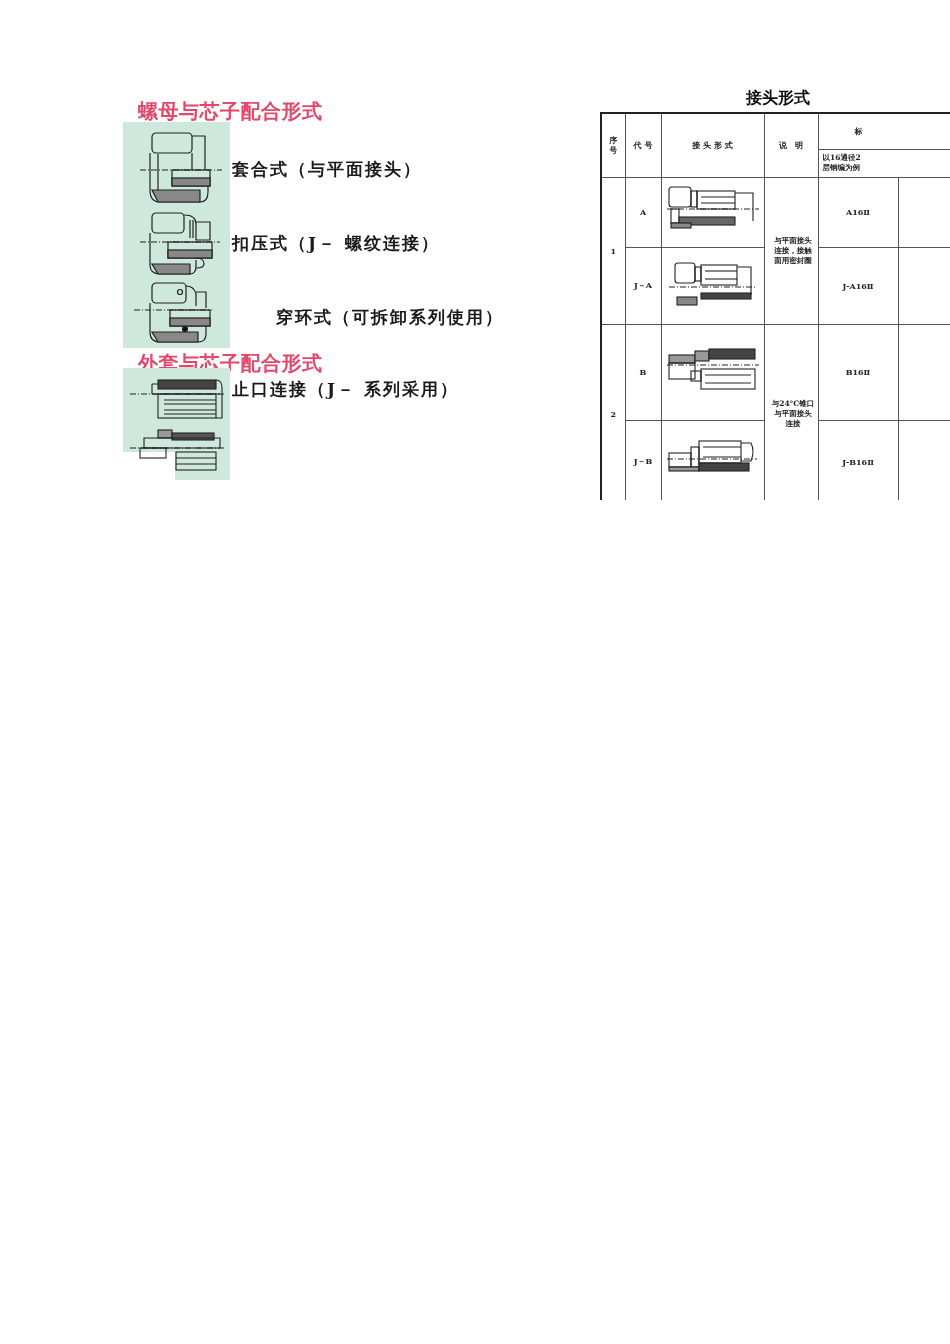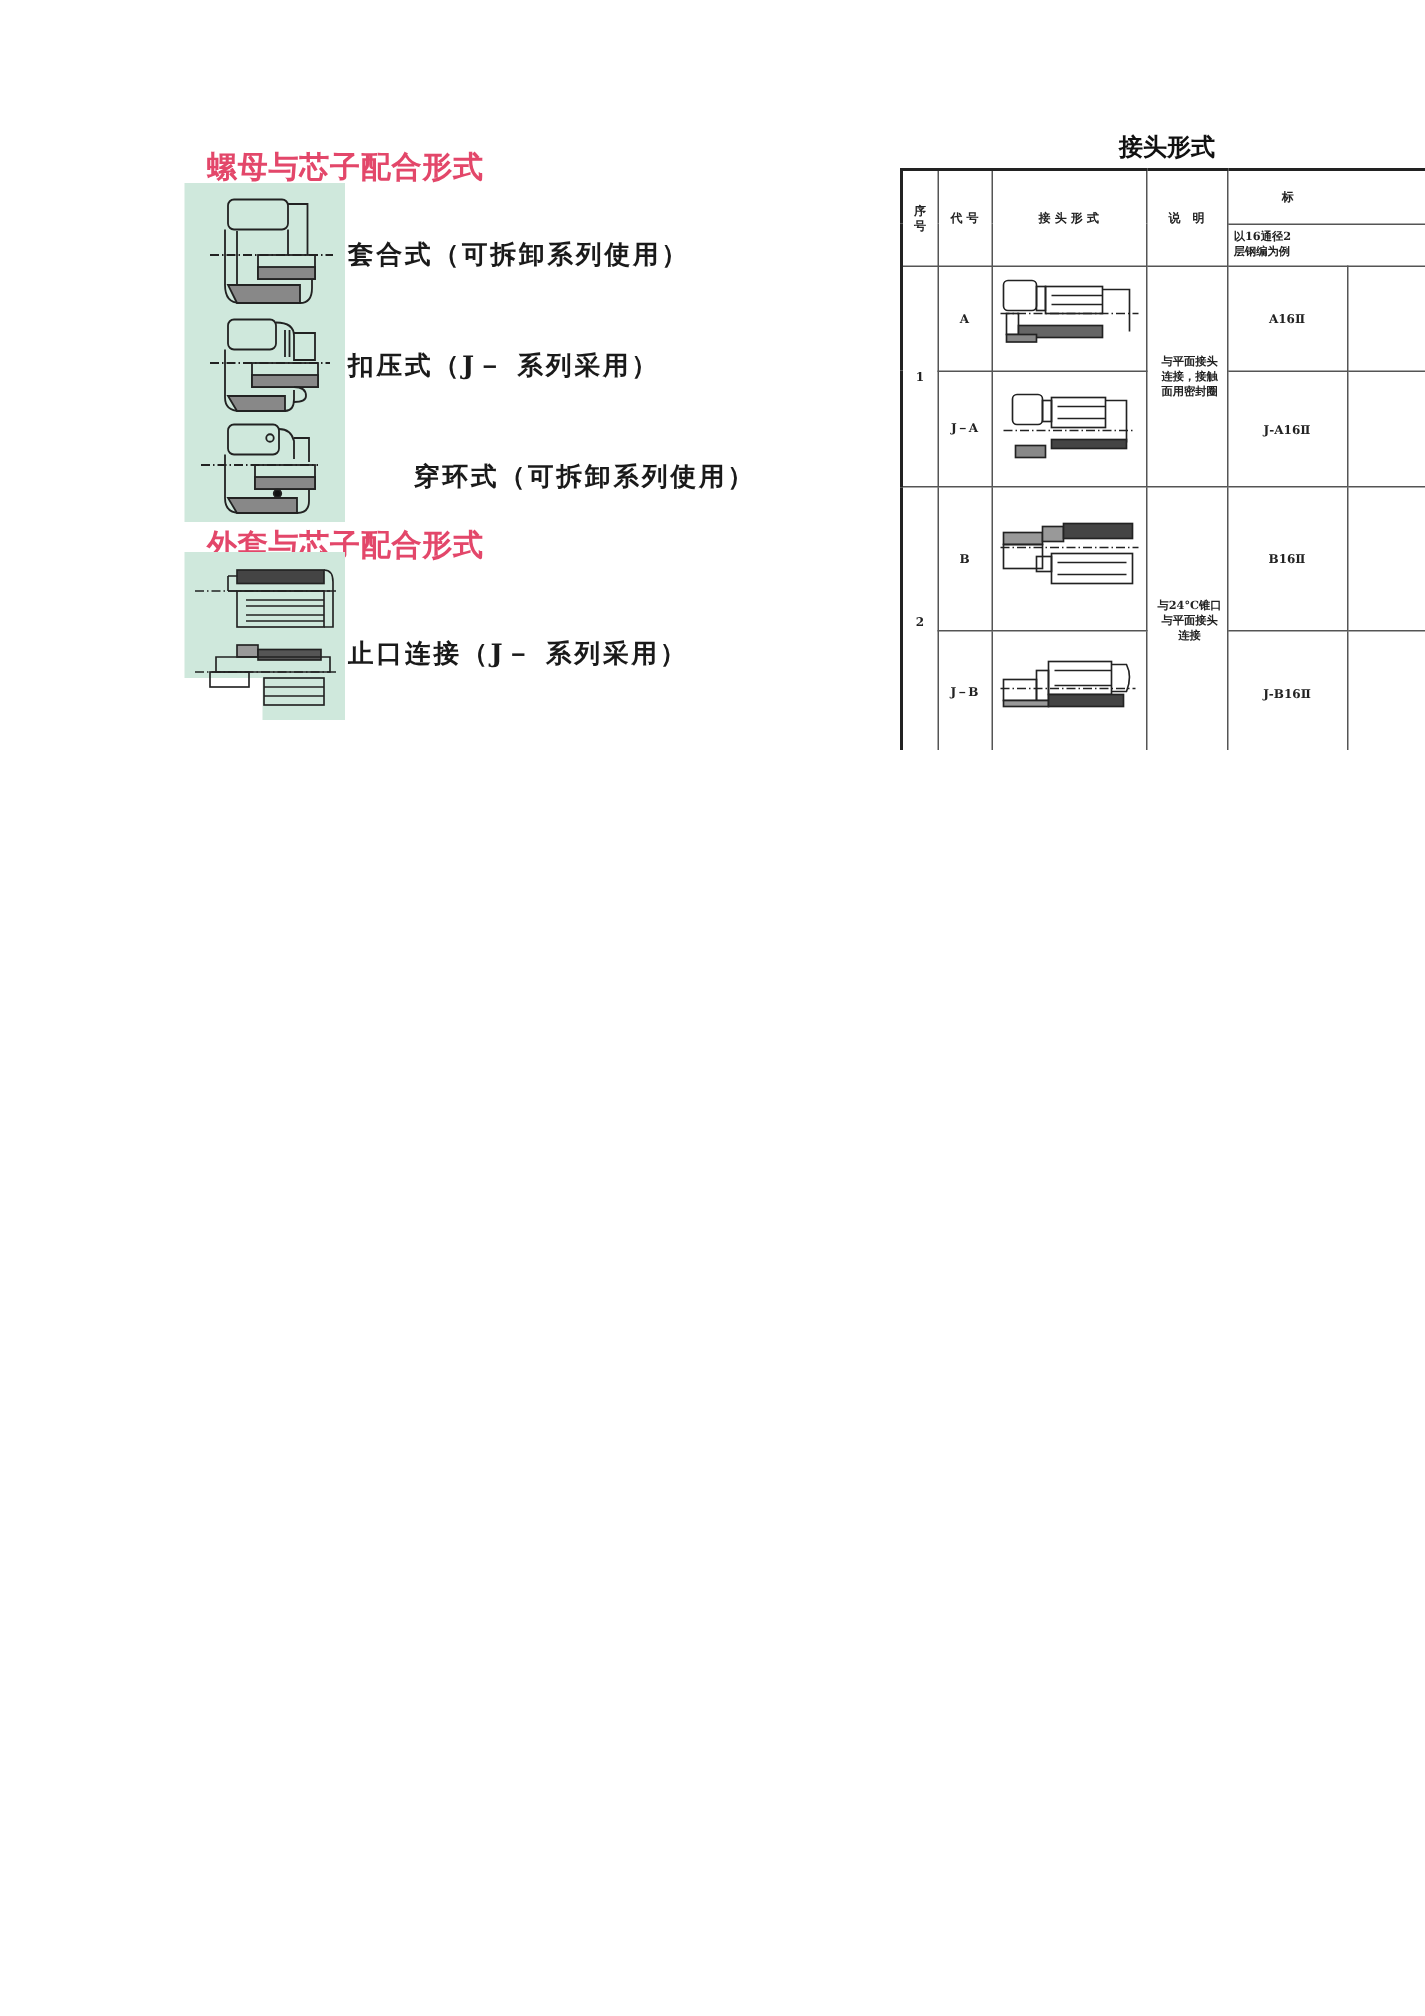--- a/index.html
+++ b/index.html
@@ -51,37 +51,37 @@
       <rect x="22" y="3" width="40" height="20" rx="4"></rect>
       <path d="M20 23 V60 Q20 72 30 72 H70 Q78 72 78 62 V56"></path>
       <path d="M62 23 V40 M62 6 H75 V40"></path>
       <line x1="10" y1="40" x2="92" y2="40" stroke-dasharray="6 2 1 2"></line>
       <rect x="42" y="40" width="38" height="16"></rect>
       <rect x="42" y="48" width="38" height="8" fill="#888"></rect>
       <path d="M22 60 H70 V72 H28 Z" fill="#888"></path>
       <path d="M28 24 V60"></path>
     </g>
   </svg>
-  <div class="item-label" style="left:112px; top:66px;">套合式（可拆卸系列使用）</div>
+  <div class="item-label" style="left:112px; top:66px;">套合式（与平面接头）</div>
 
   <svg class="drawing" style="left:10px; top:118px;" width="100" height="70" viewBox="0 0 100 70">
     <g fill="none" stroke="#222" stroke-width="1.2">
       <rect x="22" y="3" width="32" height="20" rx="4"></rect>
       <path d="M54 5 Q66 5 66 14 V30 H80 V12 H66"></path>
       <line x1="60" y1="10" x2="60" y2="28"></line>
         <line x1="63" y1="10" x2="63" y2="28"></line>
       <path d="M20 23 V55 Q20 64 30 64 H60 Q66 64 66 56 V50"></path>
       <line x1="10" y1="32" x2="90" y2="32" stroke-dasharray="6 2 1 2"></line>
       <rect x="38" y="32" width="44" height="16"></rect>
       <rect x="38" y="40" width="44" height="8" fill="#888"></rect>
       <path d="M22 54 H60 V64 H28 Z" fill="#888"></path>
       <path d="M66 48 Q74 48 74 54 Q74 58 66 58"></path>
     </g>
   </svg>
-  <div class="item-label" style="left:112px; top:140px;">扣压式（J－ 系列采用）</div>
+  <div class="item-label" style="left:112px; top:140px;">扣压式（J－ 螺纹连接）</div>
 
   <svg class="drawing" style="left:10px; top:188px;" width="100" height="68" viewBox="0 0 100 68">
     <g fill="none" stroke="#222" stroke-width="1.2">
       <rect x="22" y="3" width="34" height="20" rx="4"></rect>
       <circle cx="50" cy="12" r="2.5"></circle>
       <path d="M56 6 Q64 6 66 14 V26 M66 12 H76 V28"></path>
       <path d="M20 23 V52 Q20 62 30 62 H68 Q76 62 76 54 V46"></path>
       <line x1="4" y1="30" x2="82" y2="30" stroke-dasharray="6 2 1 2"></line>
       <rect x="40" y="30" width="40" height="16"></rect>
       <rect x="40" y="38" width="40" height="8" fill="#888"></rect>
@@ -102,21 +102,21 @@
       <path d="M22 10 H28 M22 10 V20 M22 20 H90"></path>
       <line x1="0" y1="20" x2="95" y2="20" stroke-dasharray="6 2 1 2"></line>
       <rect x="28" y="20" width="58" height="24"></rect>
       <line x1="34" y1="26" x2="86" y2="26"></line>
         <line x1="34" y1="30" x2="86" y2="30"></line>
       <line x1="34" y1="36" x2="86" y2="36"></line>
         <line x1="34" y1="40" x2="86" y2="40"></line>
       <path d="M86 6 Q92 6 92 14 V44 H86"></path>
     </g>
   </svg>
-  <div class="item-label" style="left:112px; top:286px;margin-top:46px;">止口连接（J－ 系列采用）</div>
+  <div class="item-label" style="left:112px; top:286px;">止口连接（J－ 系列采用）</div>
 
   <svg class="drawing" style="left:10px; top:334px;" width="100" height="50" viewBox="0 0 100 50">
     <g fill="none" stroke="#222" stroke-width="1.1">
       <rect x="28" y="4" width="14" height="8" fill="#999"></rect>
       <rect x="42" y="7" width="42" height="7" fill="#555"></rect>
       <path d="M14 12 H90 V22 H14 Z"></path>
       <line x1="0" y1="22" x2="95" y2="22" stroke-dasharray="6 2 1 2"></line>
       <rect x="10" y="22" width="26" height="10"></rect>
       <rect x="46" y="26" width="40" height="18"></rect>
       <line x1="46" y1="32" x2="86" y2="32"></line>

